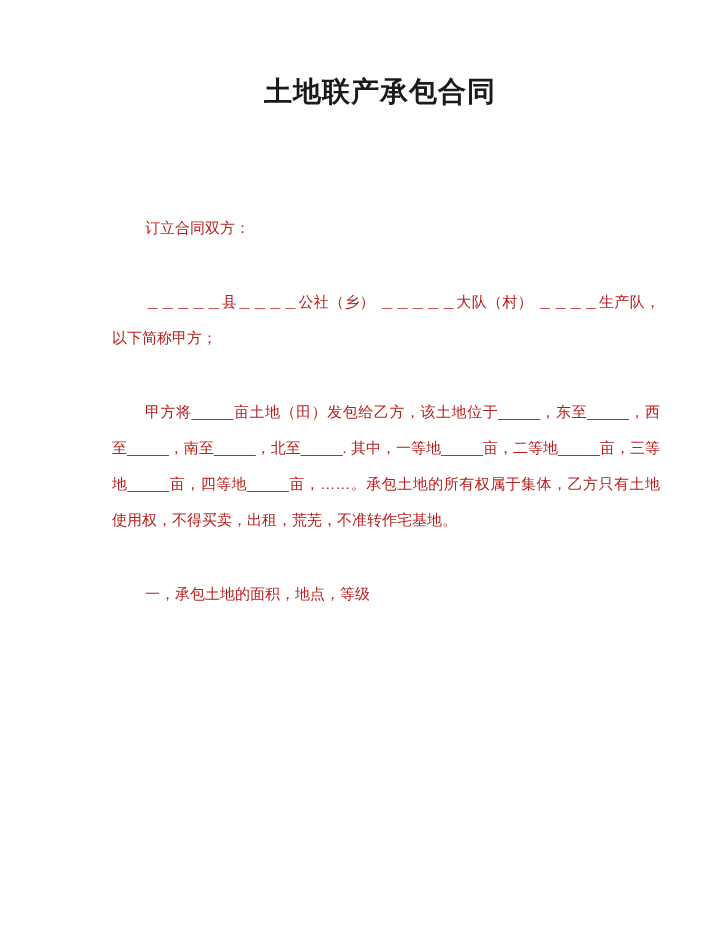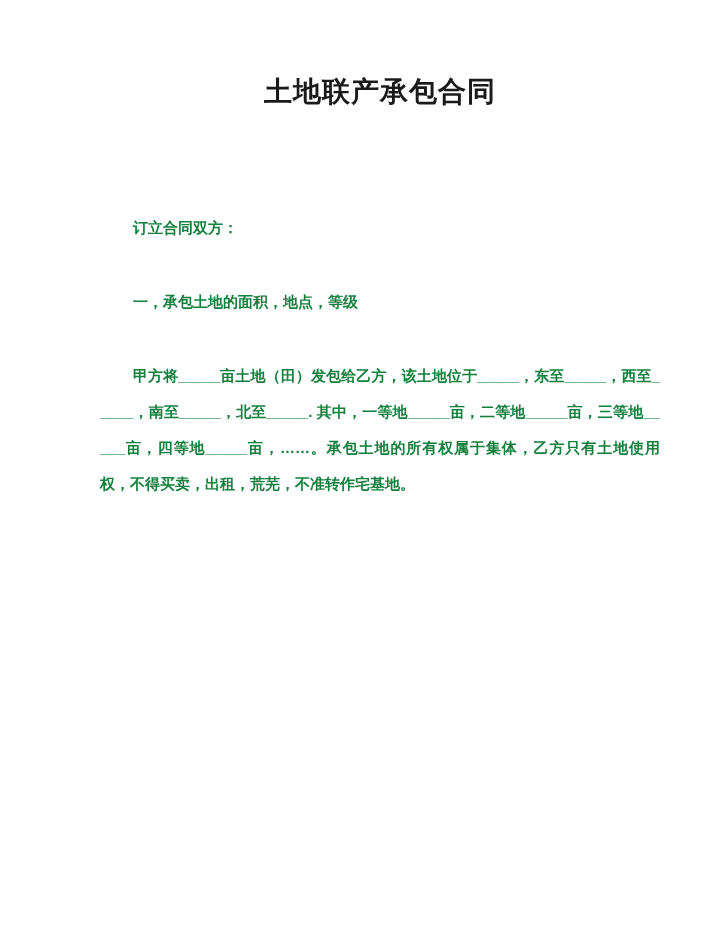--- a/index.html
+++ b/index.html
@@ -23,37 +23,37 @@
     margin: 0 0 98px 0;
     font-family: "Liberation Serif", "DejaVu Serif", serif;
     font-weight: 700;
     font-size: 28px;
     line-height: 40px;
     text-align: center;
     color: #1a1a1a;
     letter-spacing: 1px;
   }
   .para {
-    margin: 0 0 38px 0;
+    margin: 0 0 38px 12px;
     font-size: 15px;
     line-height: 36px;
     text-align: justify;
     text-indent: 2.2em;
     word-break: break-all;
-    color: #15803d;
-    font-weight: bold;
+    color: #b91c1c;
   }
 </style>
 </head>
 <body>
 
 <div class="page">
   <h1 class="doc-title">土地联产承包合同</h1>
 
   <p class="para">订立合同双方：</p>
 
+  <p class="para">＿＿＿＿＿县＿＿＿＿公社（乡） ＿＿＿＿＿大队（村） ＿＿＿＿生产队，以下简称甲方；</p>
 
 
 
+  <p class="para">甲方将_____亩土地（田）发包给乙方，该土地位于_____，东至_____，西至_____，南至_____，北至_____. 其中，一等地_____亩，二等地_____亩，三等地_____亩，四等地_____亩，……。承包土地的所有权属于集体，乙方只有土地使用权，不得买卖，出租，荒芜，不准转作宅基地。</p>
+
   <p class="para">一，承包土地的面积，地点，等级</p>
-
-  <p class="para">甲方将_____亩土地（田）发包给乙方，该土地位于_____，东至_____，西至_____，南至_____，北至_____. 其中，一等地_____亩，二等地_____亩，三等地_____亩，四等地_____亩，……。承包土地的所有权属于集体，乙方只有土地使用权，不得买卖，出租，荒芜，不准转作宅基地。</p>
 </div>
 
 </body></html>

